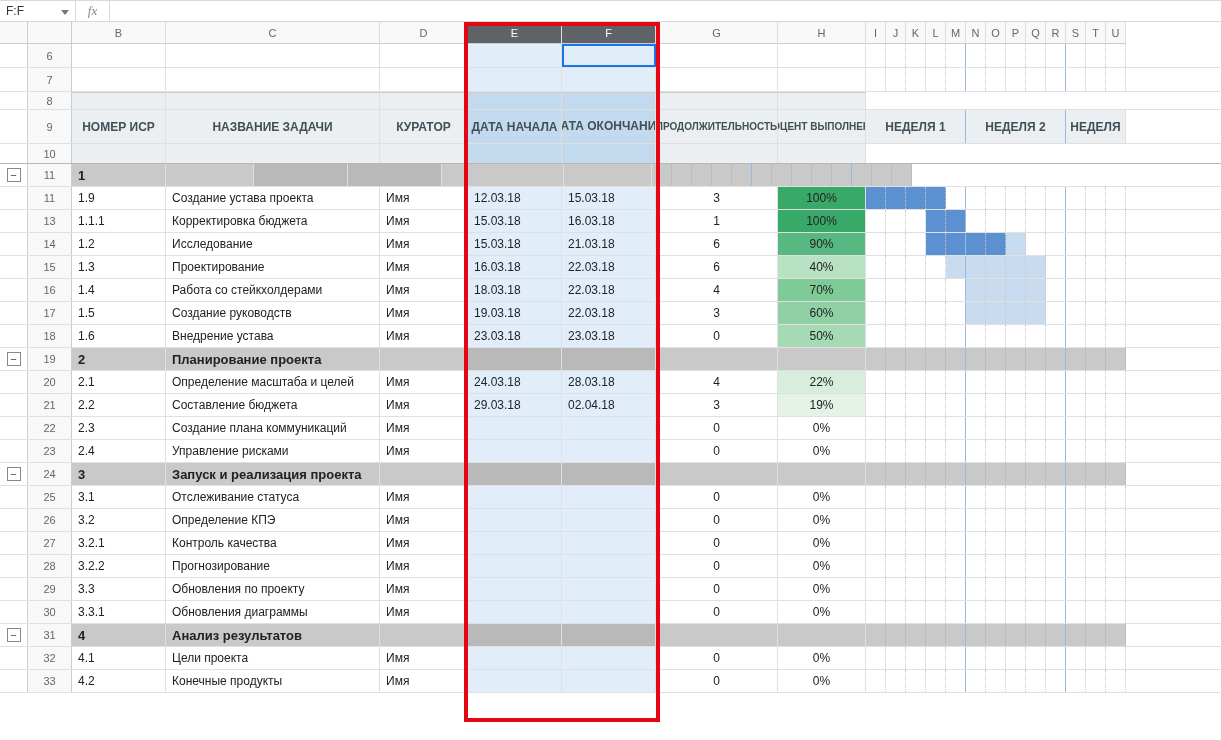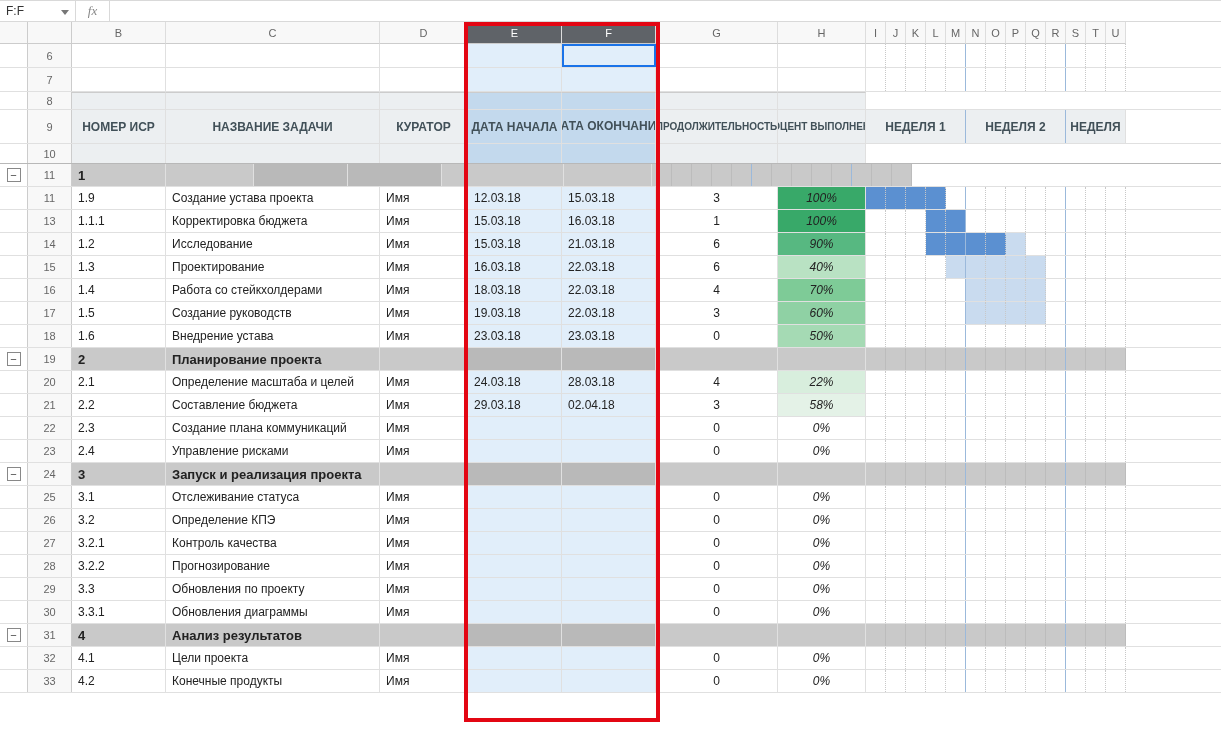--- a/index.html
+++ b/index.html
@@ -64,21 +64,21 @@
   .row.h-9  { height: 34px; }
   .row.h-10 { height: 20px; }
   .row.header-block .cell { background: #eceff1; font-weight: bold; font-size: 12px; color: #415058; text-align: center; justify-content: center; }
 
   .date-col { background: #e1eefa !important; }
   .date-col-hdr { background: #c3d9ed !important; }
 
   .section-row .cell { background: #c9c9c9; font-weight: bold; font-size: 13px; color: #222; }
   .section-row .gantt .w-day { background: #c9c9c9; }
 
-  .pct { border-radius: 0; font-style: italic; }
+  .pct { border-radius: 0; }
 
   
   .group-toggle { width: 14px; height: 14px; border: 1px solid #888; background: #fff; display: flex; align-items: center; justify-content: center; font-size: 11px; line-height: 1; color: #444; position: relative; }
 
   .gantt-cell { background: #fff; }
   .stage-hdr { background: #2b6fbf; color: #fff; font-weight: bold; }
   .week-hdr { background: #bcd4ee; color: #26476b; font-weight: bold; font-size: 12px; }
   .day-hdr  { background: #dbe8f6; color: #3a5875; font-weight: bold; font-size: 10px; margin-top: 38px; }
   .gantt-dotted .w-day { border-right: 1px dotted #c8c8c8; border-bottom: none; }
 
@@ -511,21 +511,21 @@
         <div class="row ">
     <div class="gutter"></div>
     <div class="rowhdr">21</div>
 
     <div class="cell w-B">2.2</div>
     <div class="cell w-C">Составление бюджета</div>
     <div class="cell w-D">Имя</div>
     <div class="cell w-E date-col">29.03.18</div>
     <div class="cell w-F date-col">02.04.18</div>
     <div class="cell w-G center">3</div>
-    <div class="cell w-H center pct" style="background:#e4f2e7">58%</div>
+    <div class="cell w-H center pct" style="background:#e4f2e7">19%</div>
     <div class="gantt gantt-dotted">
             <div class="cell w-day gantt-cell" style=""></div>
             <div class="cell w-day gantt-cell" style=""></div>
             <div class="cell w-day gantt-cell" style=""></div>
             <div class="cell w-day gantt-cell" style=""></div>
             <div class="cell w-day gantt-cell week-sep-r" style=""></div>
             <div class="cell w-day gantt-cell" style=""></div>
             <div class="cell w-day gantt-cell" style=""></div>
             <div class="cell w-day gantt-cell" style=""></div>
             <div class="cell w-day gantt-cell" style=""></div>

